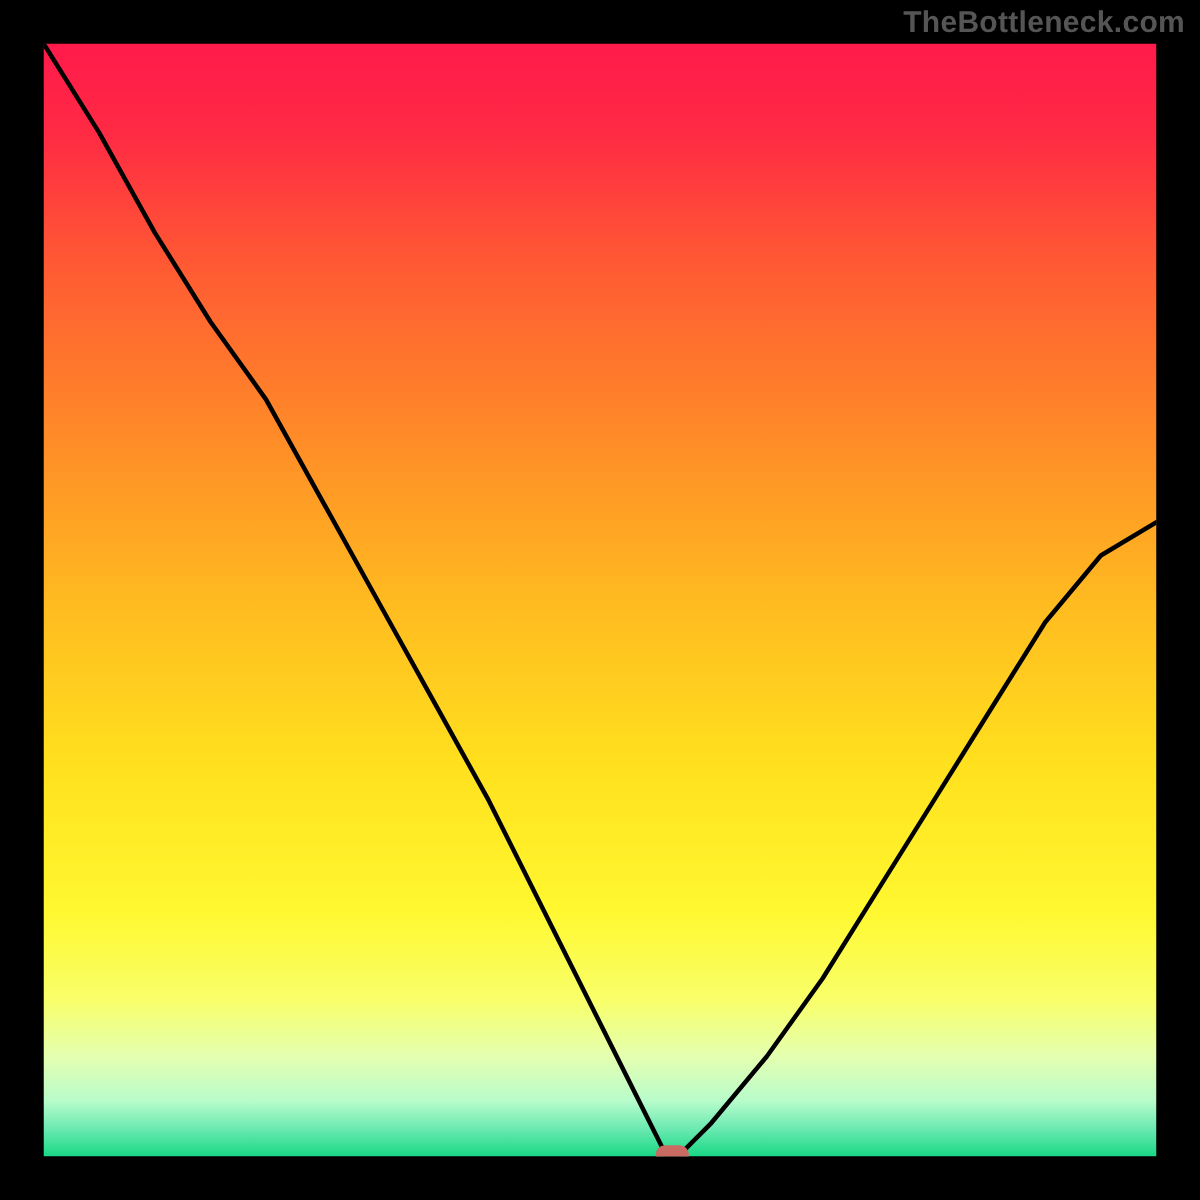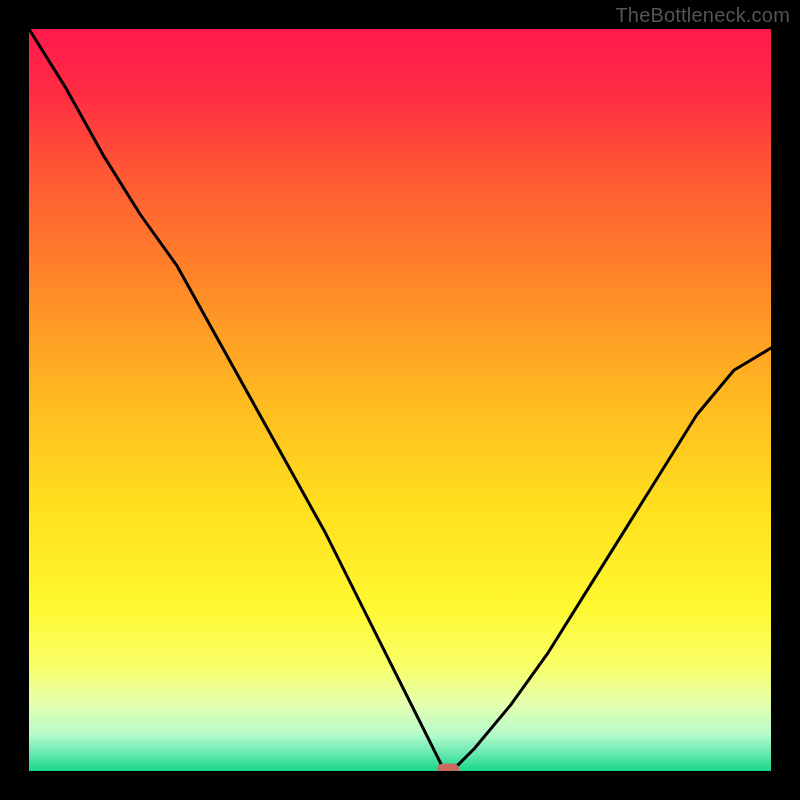--- a/index.html
+++ b/index.html
@@ -16,21 +16,21 @@
     top: 0;
     left: 0;
     width: 800px;
     height: 800px;
   }
   .watermark {
     position: absolute;
     top: 4px;
     right: 10px;
     font-size: 20px;
-    font-weight: 400;
+    font-weight: 700;
     color: #555;
     letter-spacing: 0.2px;
     user-select: none;
   }
   .plot-area {
     position: absolute;
     left: 29px;
     top: 29px;
     width: 742px;
     height: 742px;

